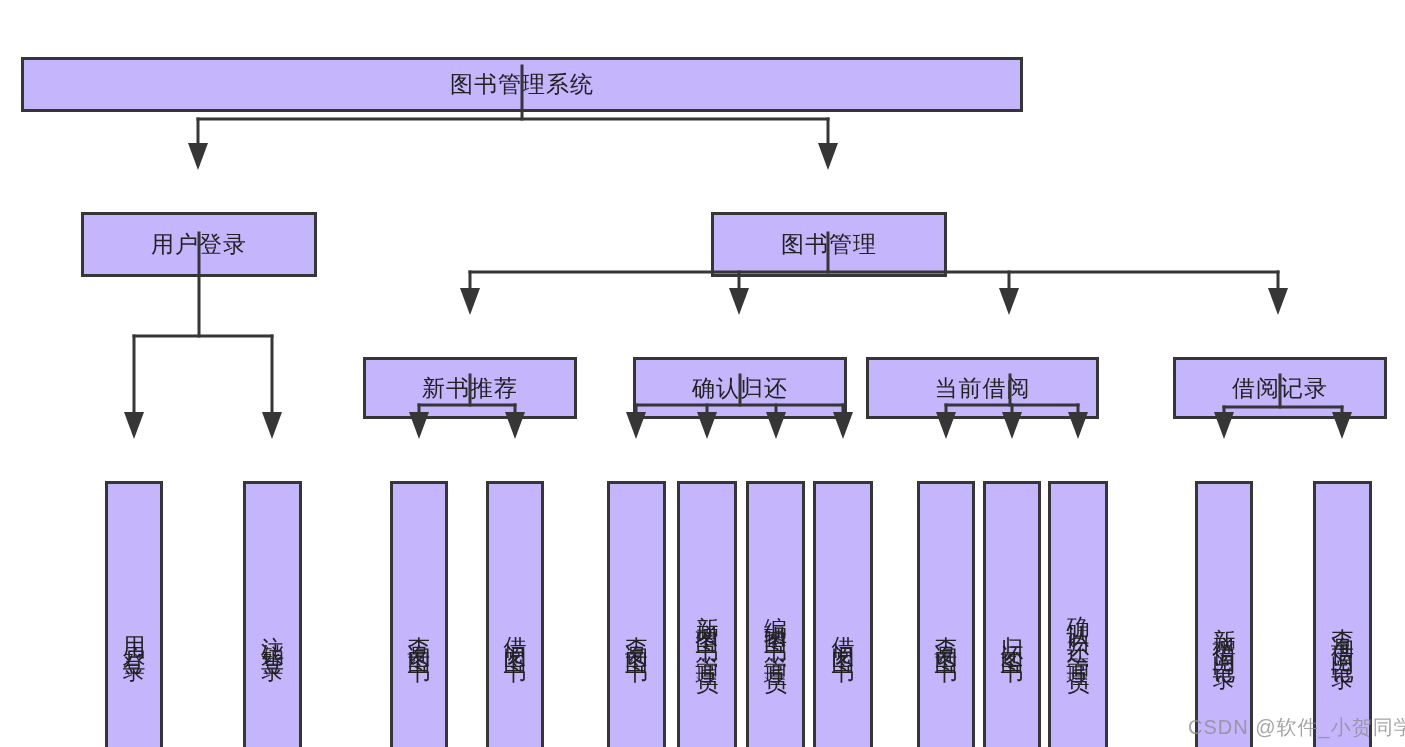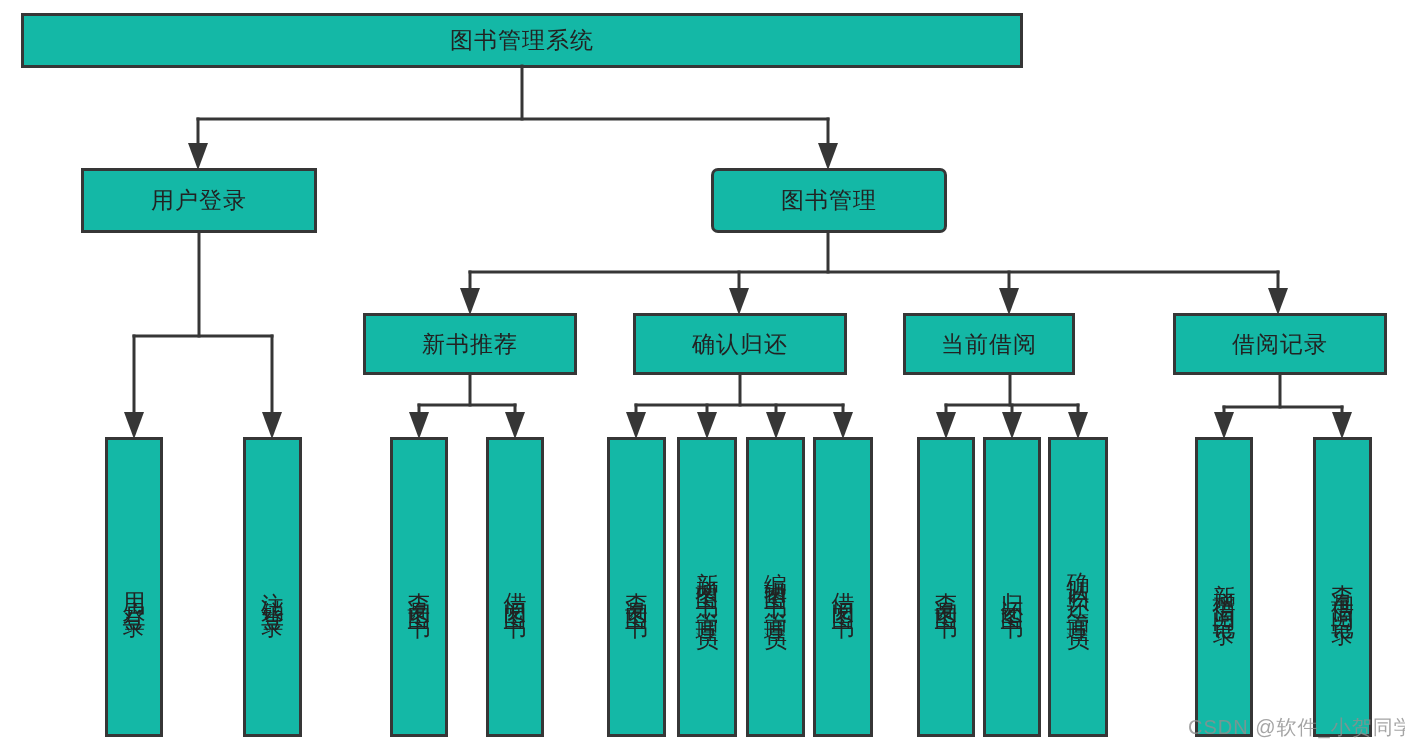--- a/index.html
+++ b/index.html
@@ -15,28 +15,29 @@
     position: relative;
     overflow: hidden;
     font-family: "Liberation Sans", "DejaVu Sans", sans-serif;
     color: var(--text);
   }
   .stage { position: absolute; inset: 0; width: 1405px; height: 747px; }
   .node {
     position: absolute;
     box-sizing: border-box;
     border: 3px solid var(--line);
-    background: #14b8a6;
+    background: #c4b5fd;
     display: flex;
     align-items: center;
     justify-content: center;
     font-size: 23px;
     letter-spacing: 1px;
     z-index: 1;
     color: var(--text);
+    margin-top: 44px;
   }
   .vnode {
     writing-mode: vertical-rl;
     text-orientation: mixed;
     letter-spacing: 8px;
     line-height: 1;
     padding-top: 6px;
   }
   svg.wires {
     position: absolute; top: 0; left: 0;
@@ -57,25 +58,25 @@
   }
 </style>
 </head>
 <body>
 
 <div class="stage">
 
   <div class="node" style="left:21px; top:13px; width:1002px; height:55px;">图书管理系统</div>
 
   <div class="node" style="left:81px; top:168px; width:236px; height:65px;">用户登录</div>
-  <div class="node" style="left:711px; top:168px; width:236px; height:65px;border-radius:7px;">图书管理</div>
+  <div class="node" style="left:711px; top:168px; width:236px; height:65px;">图书管理</div>
 
   <div class="node" style="left:363px; top:313px; width:214px; height:62px;">新书推荐</div>
   <div class="node" style="left:633px; top:313px; width:214px; height:62px;">确认归还</div>
-  <div class="node" style="left:903px; top:313px; width:172px; height:62px;">当前借阅</div>
+  <div class="node" style="left:866px; top:313px; width:233px; height:62px;">当前借阅</div>
   <div class="node" style="left:1173px; top:313px; width:214px; height:62px;">借阅记录</div>
 
   <div class="node vnode" style="left:105px; top:437px; width:58px; height:300px;">用户登录</div>
   <div class="node vnode" style="left:243px; top:437px; width:59px; height:300px;">注销登录</div>
 
   <div class="node vnode" style="left:390px; top:437px; width:58px; height:300px;">查询图书</div>
   <div class="node vnode" style="left:486px; top:437px; width:58px; height:300px;">借阅图书</div>
 
   <div class="node vnode" style="left:607px; top:437px; width:59px; height:300px;">查询图书</div>
   <div class="node vnode" style="left:677px; top:437px; width:60px; height:300px;">新增图书（管理员）</div>

